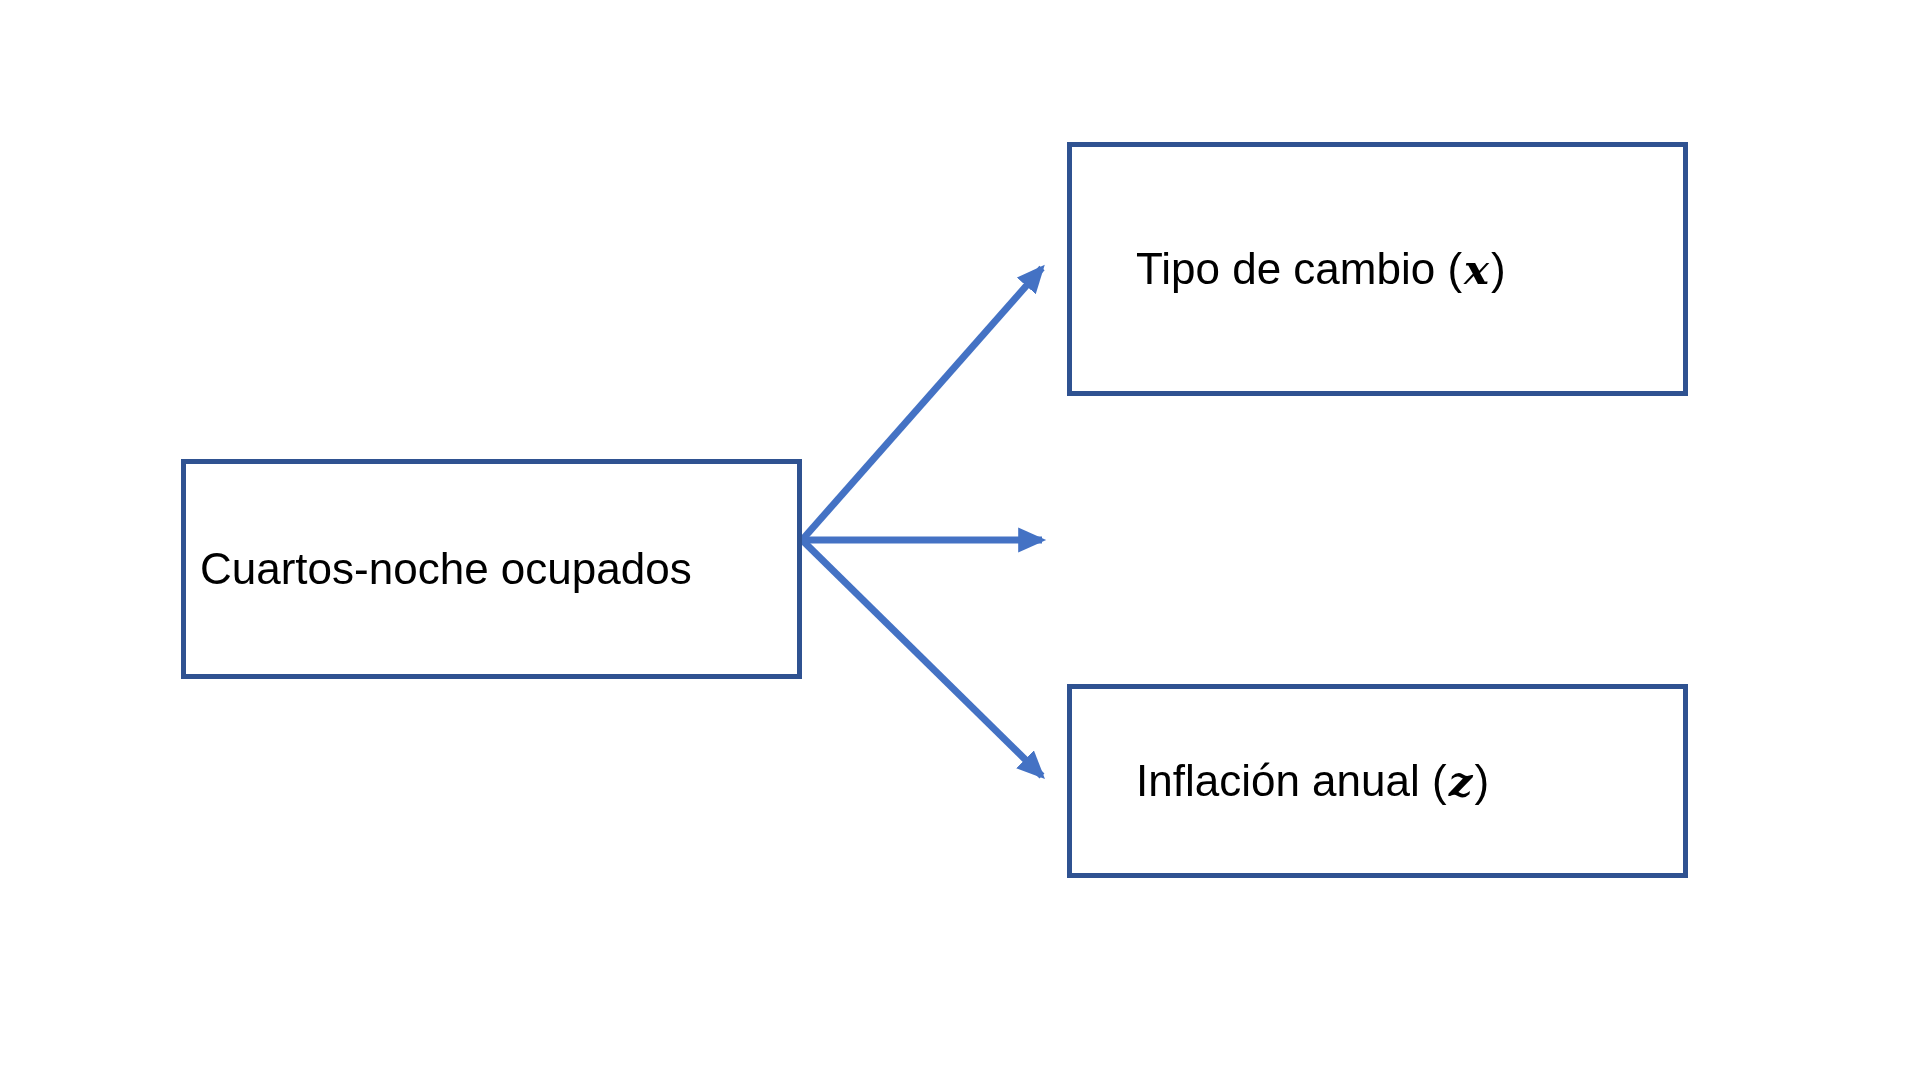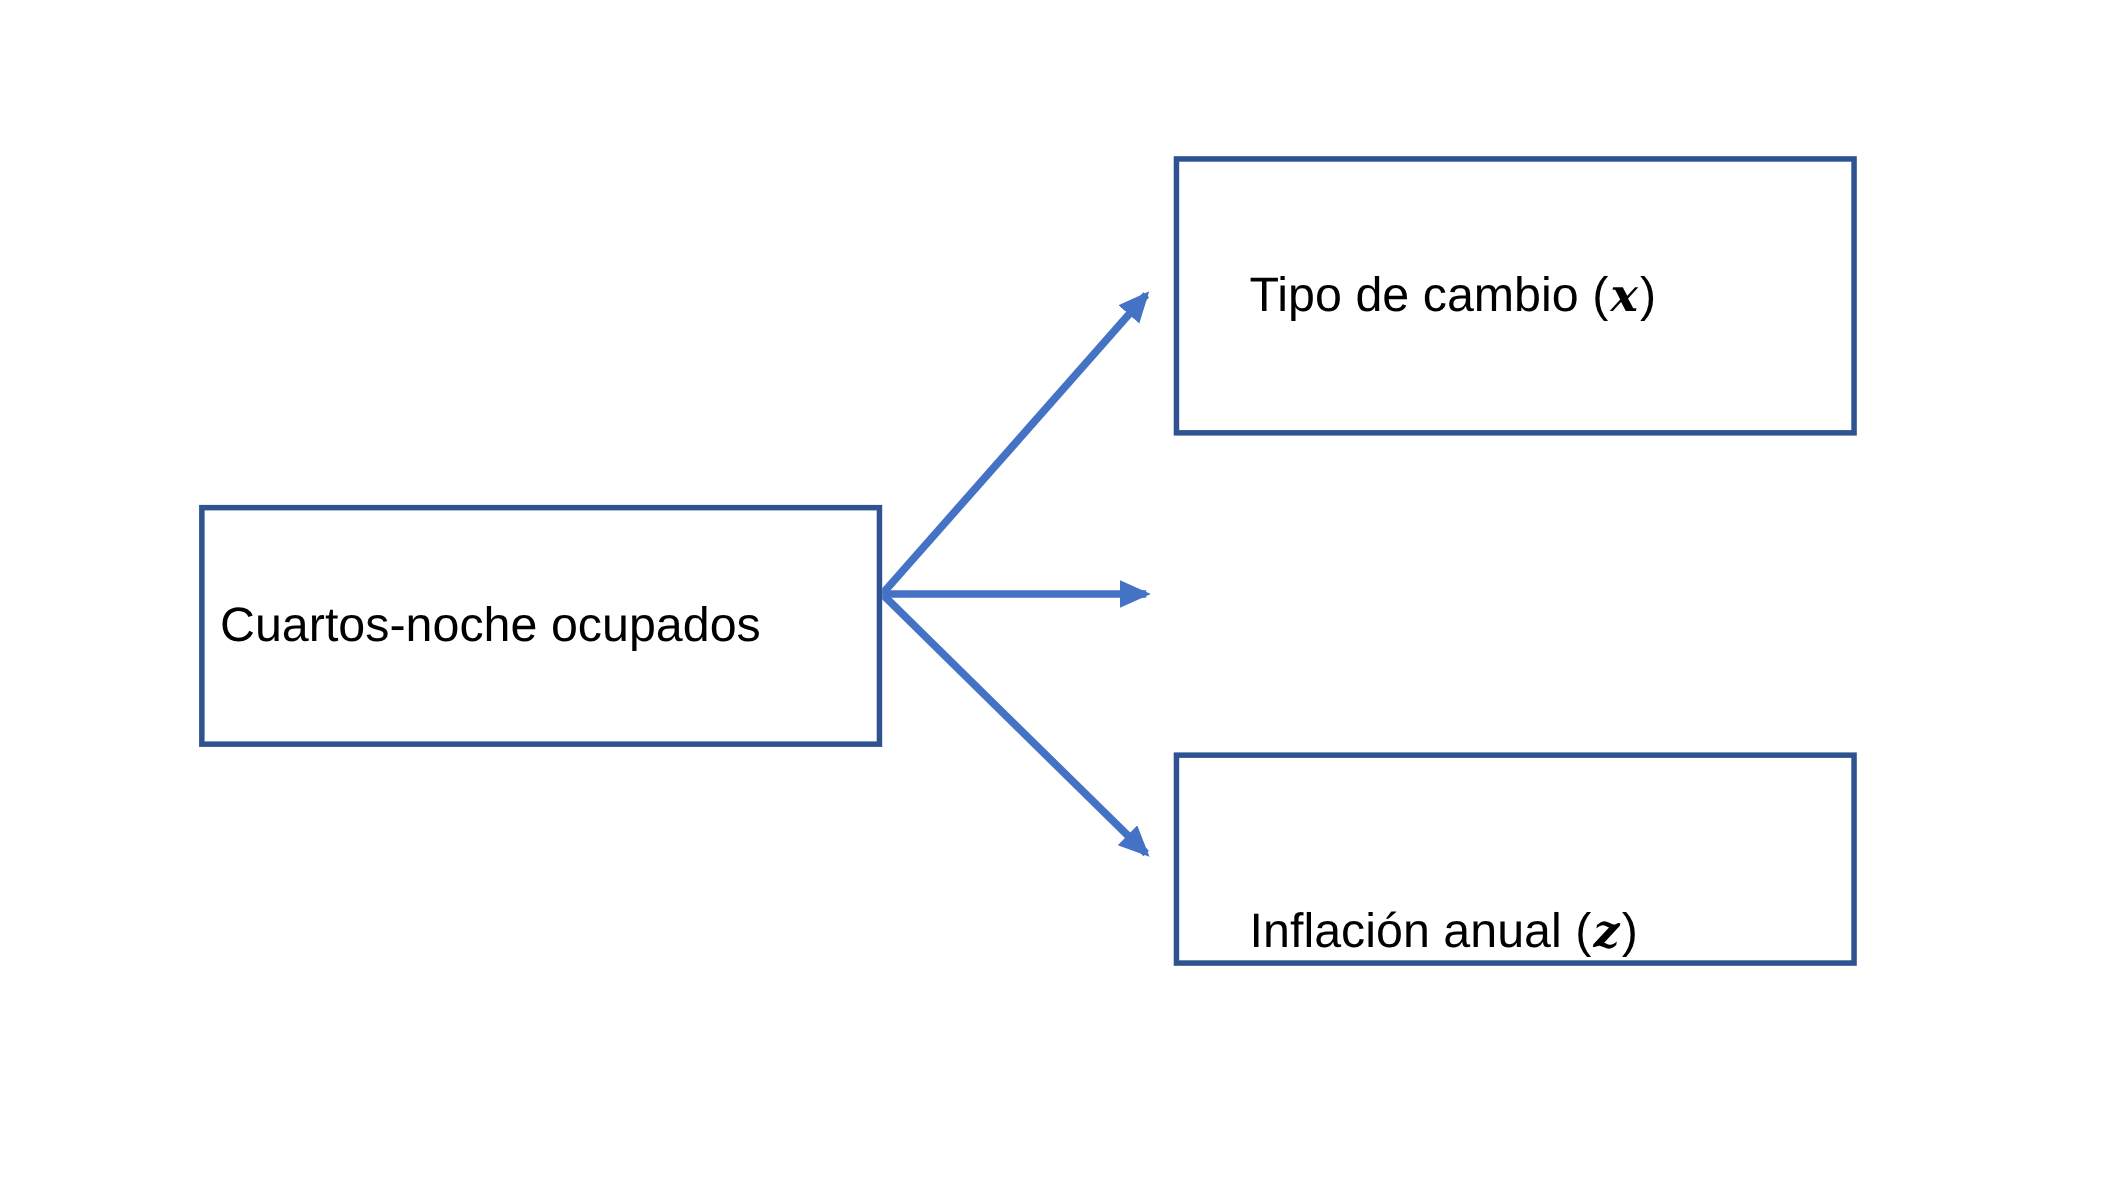--- a/index.html
+++ b/index.html
@@ -44,21 +44,21 @@
     padding-left:14px;
     margin-top:16px;
   }
   .box-target{
     left:1067px;
     width:621px;
     padding-left:64px;
   }
   .box-target-x{ top:142px; height:254px; }
   .box-target-y{ top:415px; height:193px; }
-  .box-target-z{ top:684px; height:194px;align-items:flex-end; }
+  .box-target-z{ top:684px; height:194px; }
   .var{
     font-family:"DejaVu Serif", serif;
     font-style:italic;
     font-weight:700;
     font-size:0.95em;
     padding:0 2px;
   }
 </style>
 </head>
 <body>

